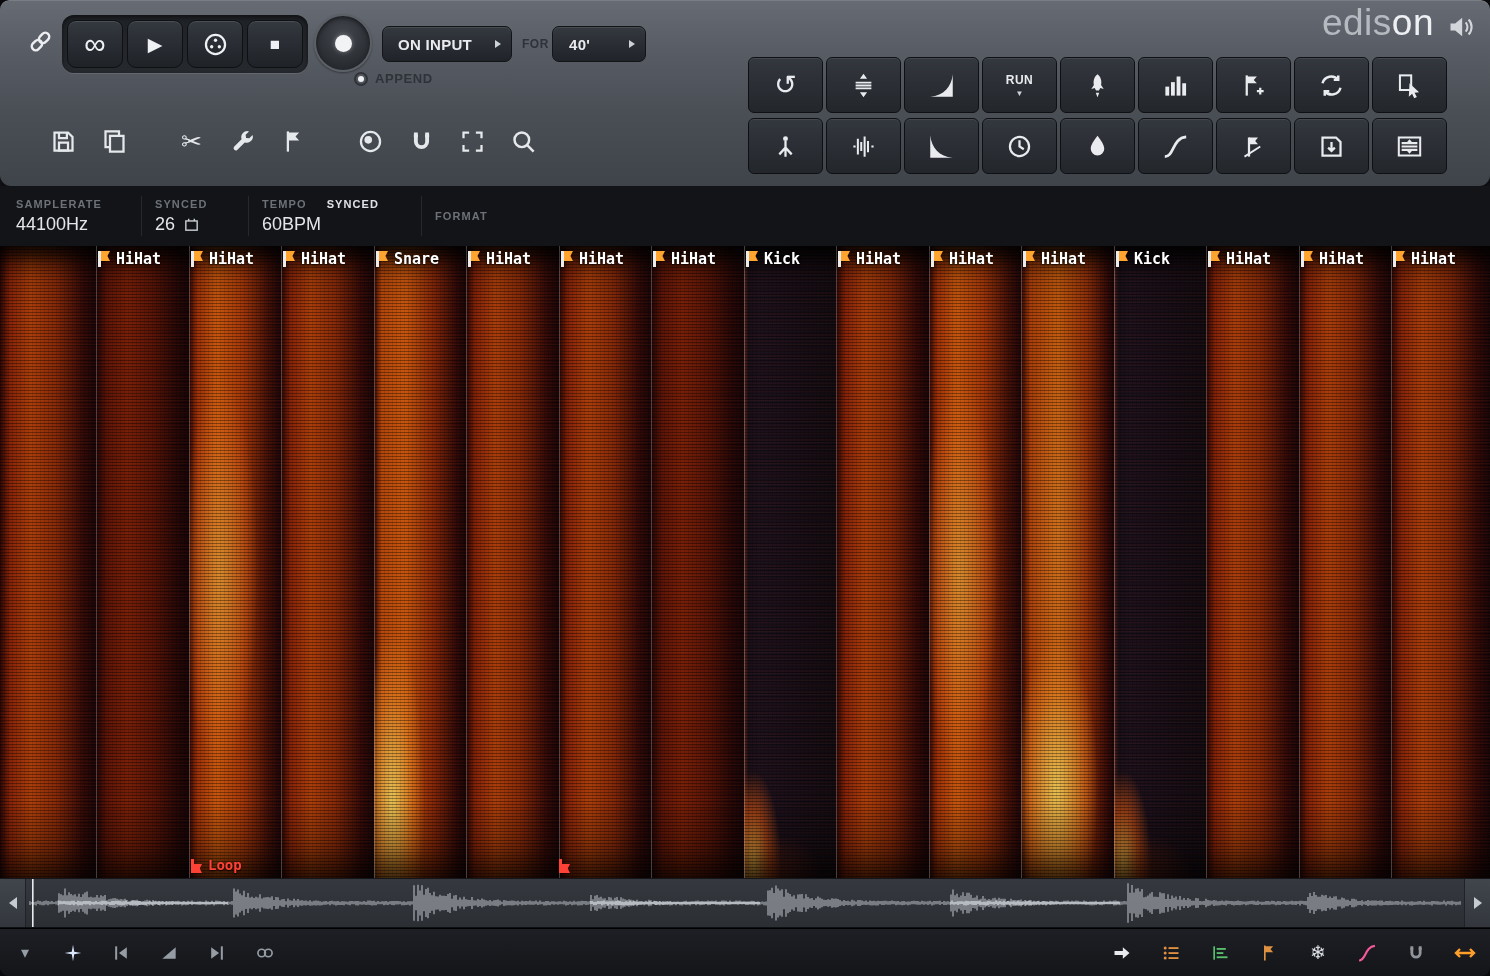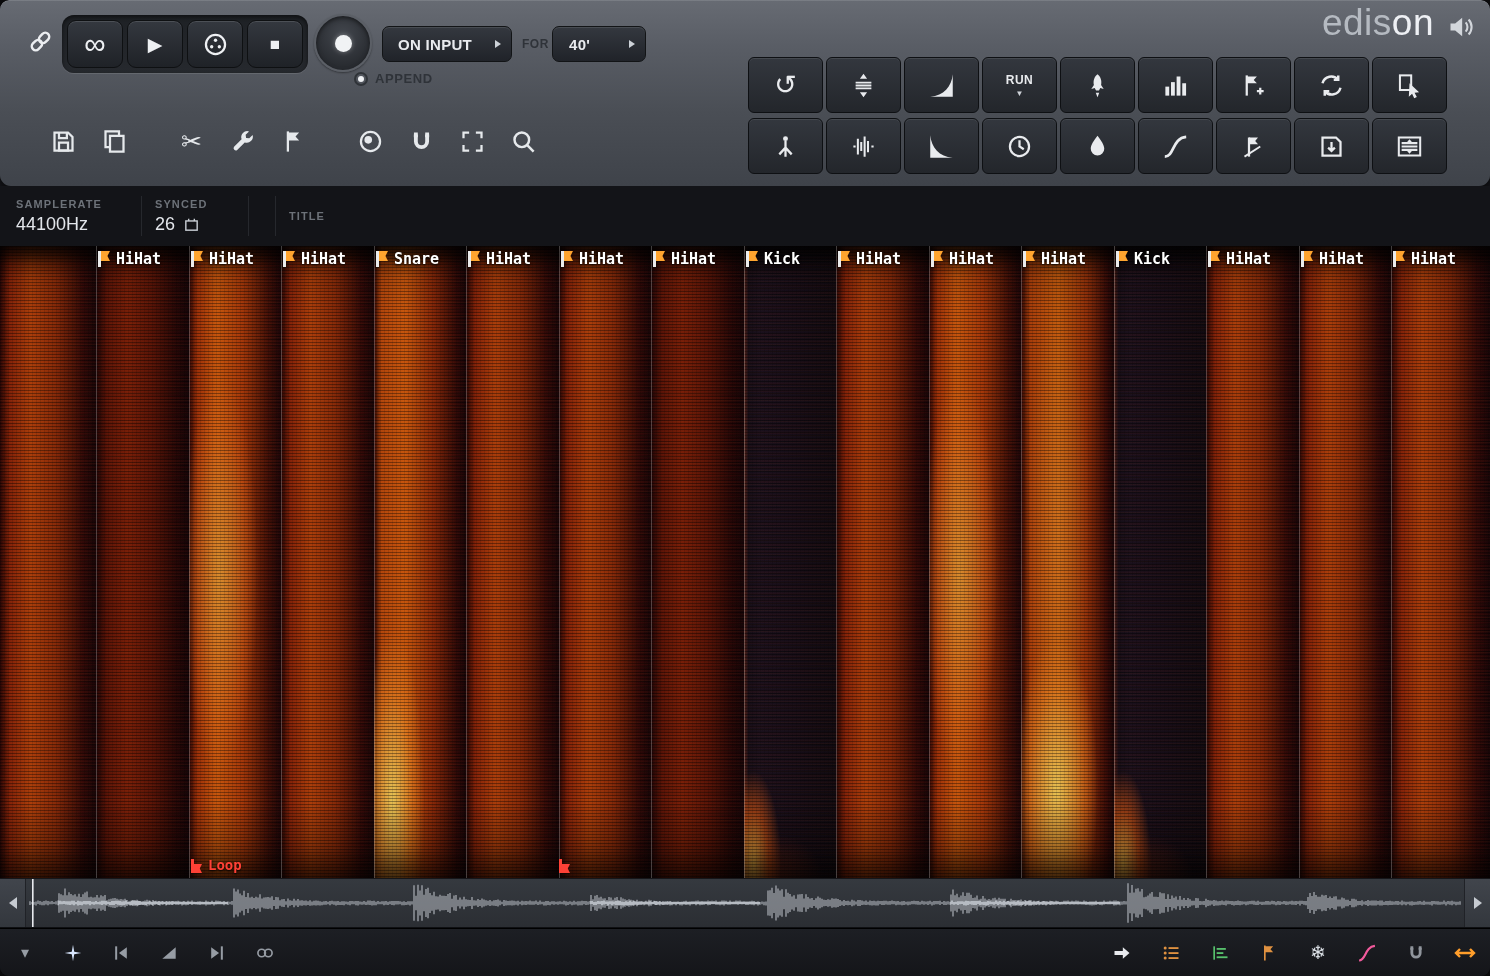--- a/index.html
+++ b/index.html
@@ -399,23 +399,30 @@
         <span>26</span>
         <span class="fmt-ic" id="format-icon">
             <svg viewBox="0 0 24 24" fill="none" stroke="currentColor" stroke-width="2">
               <rect x="4" y="7" width="16" height="13"></rect>
               <path d="M8 7V4M16 7V4"></path>
             </svg>
           </span>
       </span>
     </div>
     <div class="ib-sep"></div>
+    <div class="ib-col" style="width:146px">
+      <span class="tempo-labels">
+        <span class="ib-label">TEMPO</span>
+        <span class="ib-label synced">SYNCED</span>
+      </span>
+      <span class="ib-value">60BPM</span>
+    </div>
     <div class="ib-sep"></div>
     <div class="ib-col" style="flex:1">
-      <span class="ib-label">TITLE</span>
+      <span class="ib-label">FORMAT</span>
     </div>
   </div>
 
   <div class="spectrogram" id="spectrogram">
       <div class="seg" style="left: 0%; width: 6.44295%; background: linear-gradient(rgba(0, 0, 0, 0.72), rgba(0, 0, 0, 0.1) 5%, rgba(0, 0, 0, 0) 10%, rgba(0, 0, 0, 0) 88%, rgba(0, 0, 0, 0.28) 96%, rgba(0, 0, 0, 0.5)), repeating-linear-gradient(rgba(0, 0, 0, 0.45) 0px, rgba(0, 0, 0, 0) 1px, rgba(0, 0, 0, 0.18) 2px, rgba(0, 0, 0, 0) 3px), repeating-linear-gradient(rgba(255, 110, 40, 0.1) 0px, rgba(0, 0, 0, 0) 2px, rgba(255, 70, 20, 0.08) 5px, rgba(0, 0, 0, 0) 7px), linear-gradient(90deg, rgb(37, 4, 4) 0%, rgb(140, 36, 9) 10%, rgb(184, 67, 11) 32%, rgb(143, 44, 9) 58%, rgb(51, 9, 8) 86%, rgb(21, 4, 8) 100%);"></div>
       <div class="seg" style="left: 6.44295%; width: 6.24161%; background: linear-gradient(rgba(0, 0, 0, 0.72), rgba(0, 0, 0, 0.1) 5%, rgba(0, 0, 0, 0) 10%, rgba(0, 0, 0, 0) 88%, rgba(0, 0, 0, 0.28) 96%, rgba(0, 0, 0, 0.5)), repeating-linear-gradient(rgba(0, 0, 0, 0.45) 0px, rgba(0, 0, 0, 0) 1px, rgba(0, 0, 0, 0.18) 2px, rgba(0, 0, 0, 0) 3px), repeating-linear-gradient(rgba(255, 110, 40, 0.1) 0px, rgba(0, 0, 0, 0) 2px, rgba(255, 70, 20, 0.08) 5px, rgba(0, 0, 0, 0) 7px), linear-gradient(90deg, rgb(28, 3, 6) 0%, rgb(95, 20, 7) 12%, rgb(127, 32, 8) 34%, rgb(92, 20, 7) 60%, rgb(37, 6, 7) 86%, rgb(18, 3, 8) 100%);"></div>
       <div class="segline" style="left: 6.44295%;"></div>
       <div class="marker" style="left: calc(6.44295% + 2px);">
         <span class="pole"></span>
         <span class="pennant"></span>

